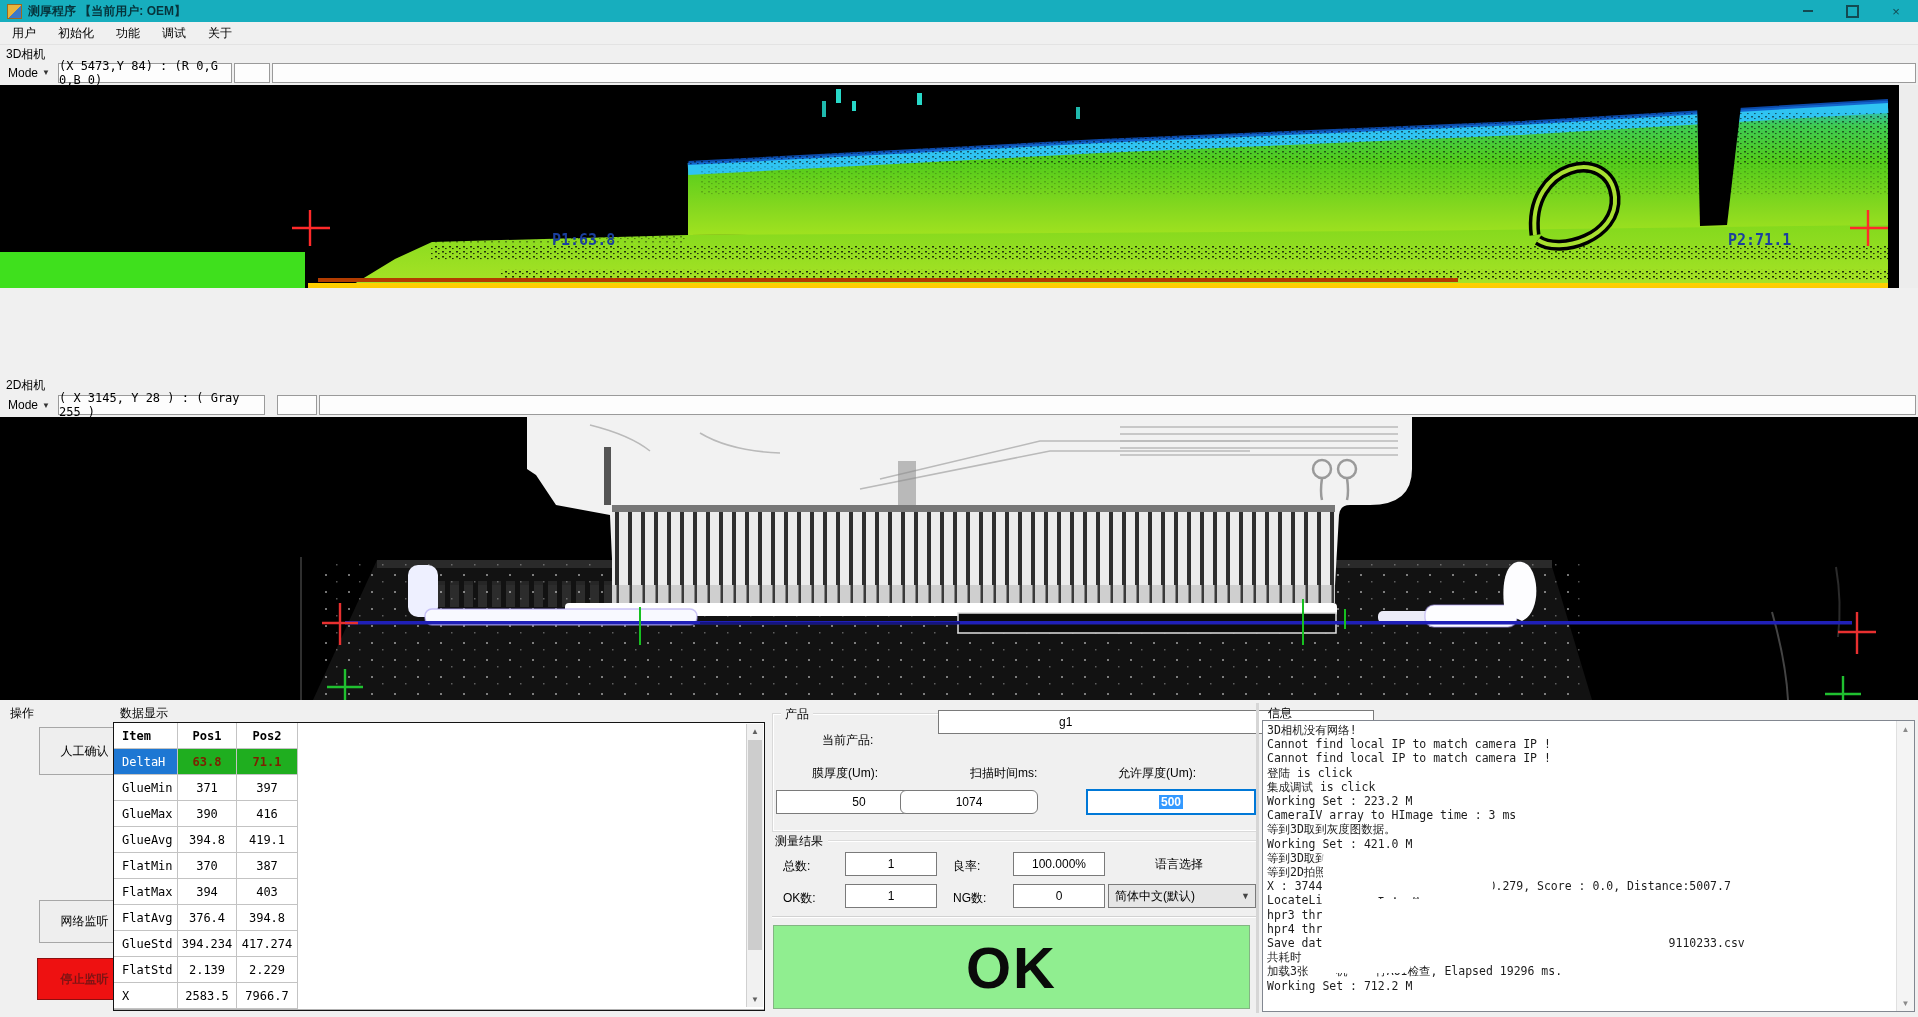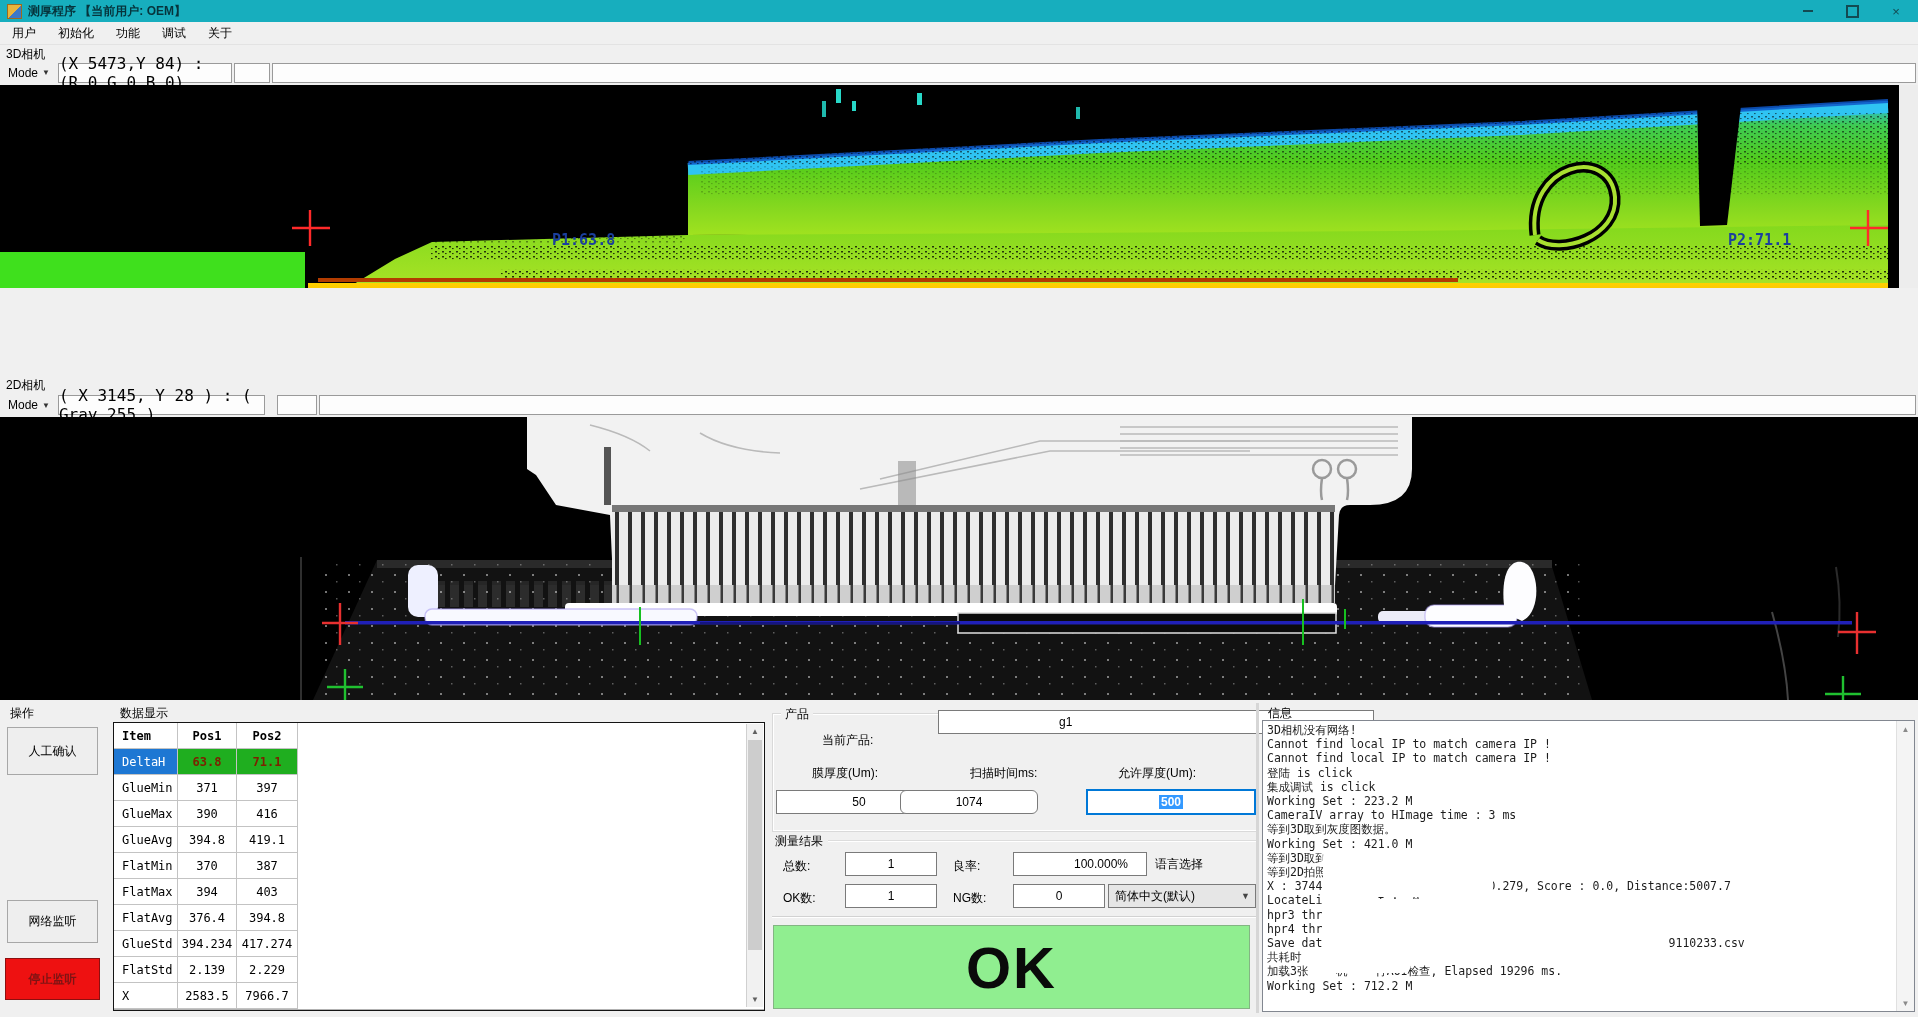--- a/index.html
+++ b/index.html
@@ -20,30 +20,30 @@
   #menubar{left:0;top:22px;width:1918px;height:22px;background:#f0f0f0;display:flex;align-items:center;border-bottom:1px solid #e3e3e3;}
   .menu-item{padding:3px 10px;margin-left:2px;cursor:default;}
 
   .section-label{font-size:12px;color:#000;}
 
   
   .toolbar{width:1918px;height:24px;background:#f0f0f0;display:flex;align-items:center;}
   .mode-btn{display:flex;align-items:center;padding:2px 6px;margin-left:2px;font-size:12px;}
   .mode-btn .arr{font-size:8px;margin-left:4px;color:#333;}
   .tb-box{height:18px;border:1px solid #9a9a9a;background:#fdfdfd;margin-left:2px;
-          font-family:"DejaVu Sans Mono",monospace;font-size:16px;display:flex;align-items:center;justify-content:center;}
+          font-family:"DejaVu Sans Mono",monospace;font-size:12px;display:flex;align-items:center;justify-content:center;}
 
   
   .img-wrap{left:0;background:#000;overflow:hidden;}
 
   
   #bottom{left:0;top:700px;width:1918px;height:317px;background:#f0f0f0;}
 
   .panel-btn{position:absolute;background:#eeeeee;border:1px solid #a7a7a7;font-size:12px;
-             display:flex;align-items:center;justify-content:center;cursor:default;}
+             display:flex;align-items:center;justify-content:center;cursor:default;margin-left:32px;}
   #stop-btn{background:#ee1111;border:1px solid #8d0f0f;color:#7d1414;font-weight:bold;}
 
   
   #dtable{position:absolute;left:113px;top:22px;width:650px;height:287px;background:#b2b2b2;border:1px solid #141414;overflow:hidden;}
   .thead,.trow{display:flex;height:26px;background:#fff;}
   .thead{font-weight:bold;}
   .tcell{border-right:1px solid #c3c3c3;border-bottom:1px solid #c3c3c3;display:flex;align-items:center;justify-content:center;
          font-family:"DejaVu Sans Mono",monospace;font-size:12px;background:#fff;}
   .c0{width:55px;justify-content:flex-start;padding-left:8px;}
   .c1{width:58px;}
@@ -386,21 +386,21 @@
     <div class="field" style="left:900px;top:90px;width:136px;border-radius:6px;">1074</div>
     <div class="field" id="allow-field" style="left:1086px;top:89px;width:166px;">
       <span class="sel">500</span>
     </div>
 
     <div class="abs section-label" style="left:775px;top:133px;">测量结果</div>
     <div class="abs" style="left:828px;top:140px;width:428px;height:1px;background:#dcdcdc;border-bottom:1px solid #fff;"></div>
     <div class="flabel" style="left:783px;top:158px;">总数:</div>
     <div class="field" style="left:845px;top:152px;width:90px;">1</div>
     <div class="flabel" style="left:953px;top:158px;">良率:</div>
-    <div class="field" style="left:1013px;top:152px;width:90px;padding-left:42px;">100.000%</div>
+    <div class="field" style="left:1013px;top:152px;width:90px;">100.000%</div>
     <div class="flabel" style="left:1155px;top:156px;">语言选择</div>
     <div class="flabel" style="left:783px;top:190px;">OK数:</div>
     <div class="field" style="left:845px;top:184px;width:90px;">1</div>
     <div class="flabel" style="left:953px;top:190px;">NG数:</div>
     <div class="field" style="left:1013px;top:184px;width:90px;">0</div>
     <div class="dropdown" style="left:1108px;top:184px;width:140px;">
       <span>简体中文(默认)</span>
       <span class="dd-arr">▼</span>
     </div>
     <div class="abs" style="left:772px;top:216px;width:484px;height:1px;background:#d2d2d2;border-bottom:1px solid #fff;"></div>

